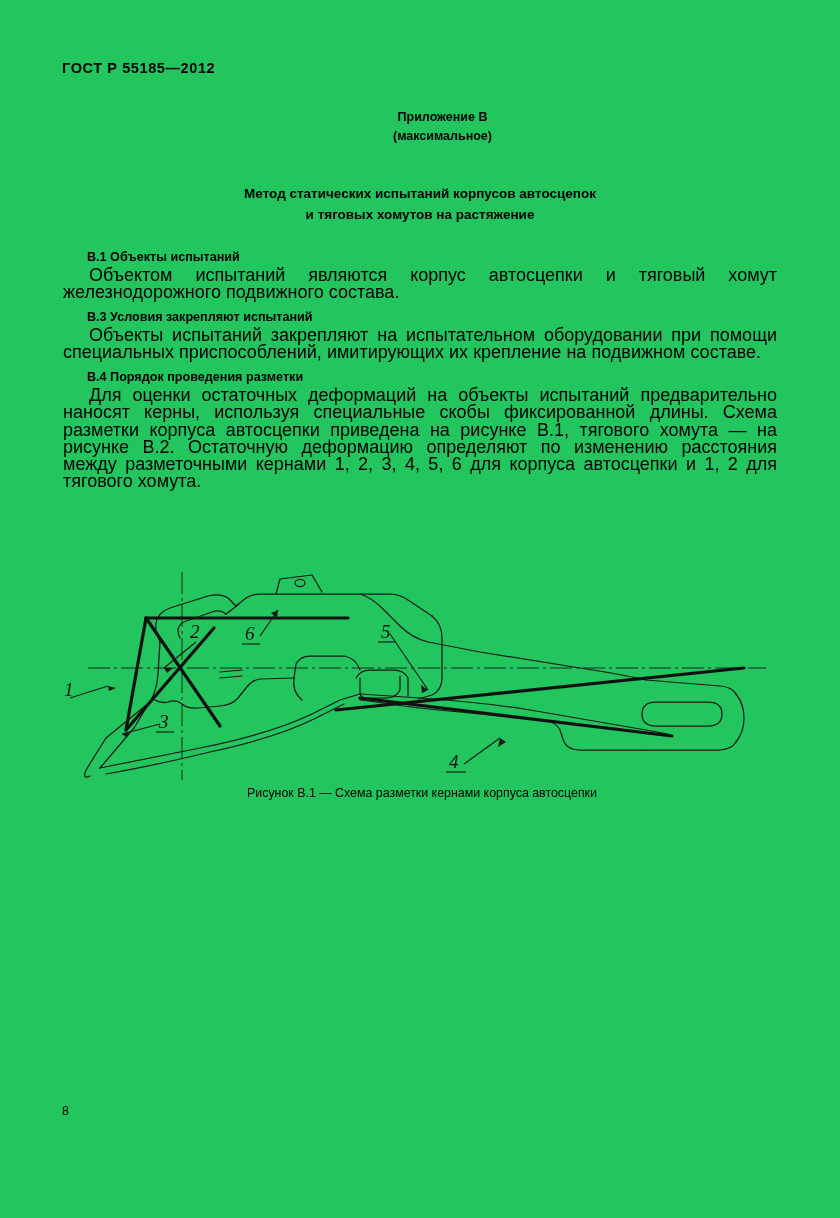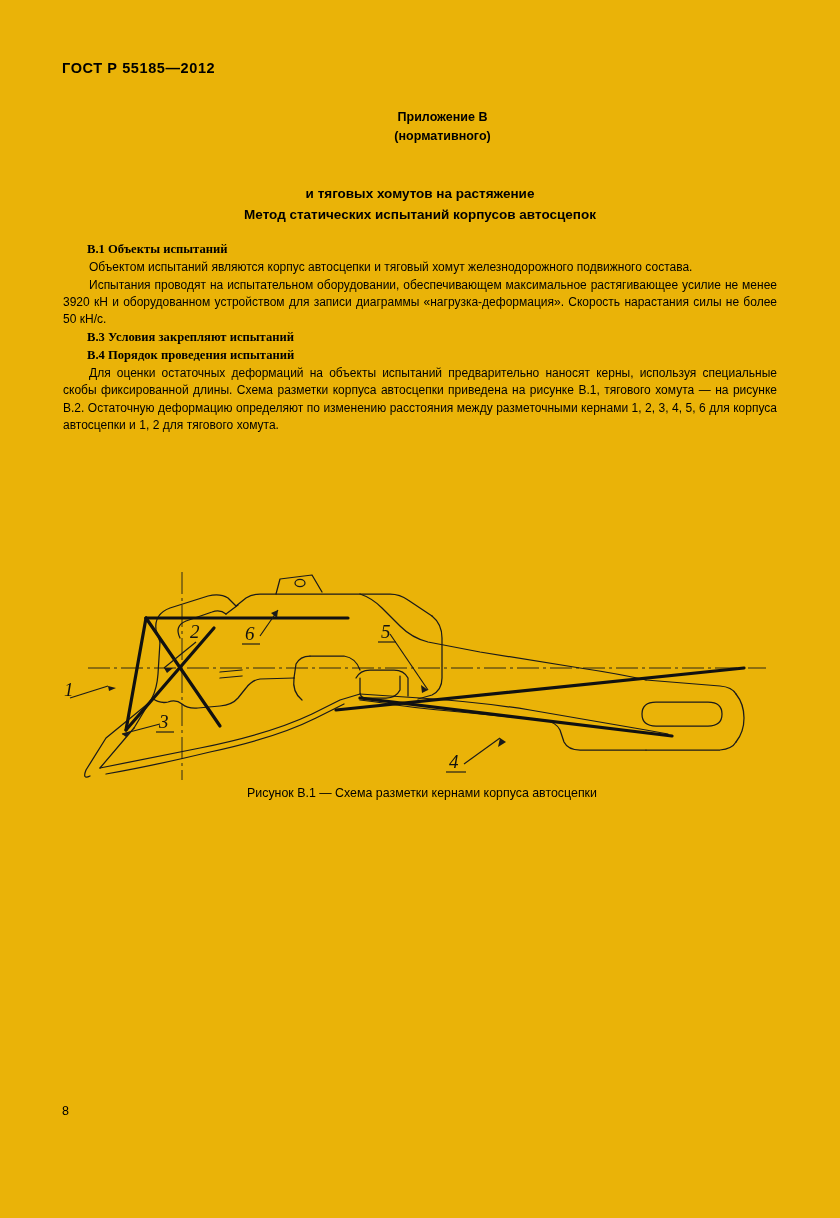--- a/index.html
+++ b/index.html
@@ -4,21 +4,21 @@
 <style>
   html, body {
     margin: 0;
     padding: 0;
     background: #ffffff;
   }
   .page {
     position: relative;
     width: 840px;
     height: 1218px;
-    background: #eab308;
+    background: #22c55e;
     margin: 0 auto;
     font-family: "Liberation Sans", sans-serif;
     color: #000000;
     overflow: hidden;
   }
 
   
   .doc-header {
     position: absolute;
     left: 62px;
@@ -56,26 +56,25 @@
   
   .body-area {
     position: absolute;
     left: 63px;
     top: 241px;
     width: 714px;
   }
   .sec-head {
     font-size: 12.6px;
     font-weight: bold;
-    margin: 0 0 1px 24px;
+    margin: 8px 0 1px 24px;
     line-height: 17px;
-    font-family: Liberation Serif, serif;
   }
   .para {
-    font-size: 12px;
+    font-size: 18px;
     line-height: 17.1px;
     margin: 0 0 1px 0;
     text-indent: 26px;
     text-align: justify;
     word-spacing: 0.1px;
   }
 
   
   .figure-wrap {
     position: absolute;
@@ -108,38 +107,38 @@
 </style>
 </head>
 <body>
 
 <div class="page">
 
   <div class="doc-header">ГОСТ Р 55185—2012</div>
 
   <div class="appendix-block">
     <div>Приложение В</div>
-    <div>(нормативного)</div>
+    <div>(максимальное)</div>
   </div>
 
   <div class="main-title">
+    <div>Метод статических испытаний корпусов автосцепок</div>
     <div>и тяговых хомутов на растяжение</div>
-    <div>Метод статических испытаний корпусов автосцепок</div>
   </div>
 
   <div class="body-area">
 
     <div class="sec-head">В.1 Объекты испытаний</div>
     <p class="para">Объектом испытаний являются корпус автосцепки и тяговый хомут железнодорожного подвижного состава.</p>
 
-    <p class="para">Испытания проводят на испытательном оборудовании, обеспечивающем максимальное растягивающее усилие не менее 3920 кН и оборудованном устройством для записи диаграммы «нагрузка-деформация».  Скорость нарастания силы не более 50 кН/с.</p>
 
     <div class="sec-head">В.3 Условия закрепляют испытаний</div>
-
-    <div class="sec-head">В.4 Порядок проведения испытаний</div>
+    <p class="para">Объекты испытаний закрепляют на испытательном оборудовании при помощи специальных приспособлений, имитирующих их крепление на подвижном составе.</p>
+
+    <div class="sec-head">В.4 Порядок проведения разметки</div>
     <p class="para">Для оценки остаточных деформаций  на объекты испытаний предварительно наносят керны, используя специальные скобы фиксированной  длины. Схема разметки  корпуса автосцепки приведена на рисунке В.1, тягового хомута — на рисунке В.2. Остаточную деформацию определяют по изменению расстояния между  разметочными кернами 1, 2, 3, 4, 5, 6 для корпуса автосцепки и 1, 2 для тягового хомута.</p>
 
   </div>
 
   <div class="figure-wrap">
     <svg class="figure-svg" viewBox="0 0 720 235">
       <g fill="none" stroke="#1a1a1a" stroke-width="1.25" stroke-linecap="round" stroke-linejoin="round">
 
         <path d="M 100,90 L 96,78 Q 94,62 110,56 L 148,44 Q 160,41 168,46 L 176,54"></path>
         <path d="M 120,86 Q 114,74 126,69 L 152,60 Q 160,57 166,62"></path>

